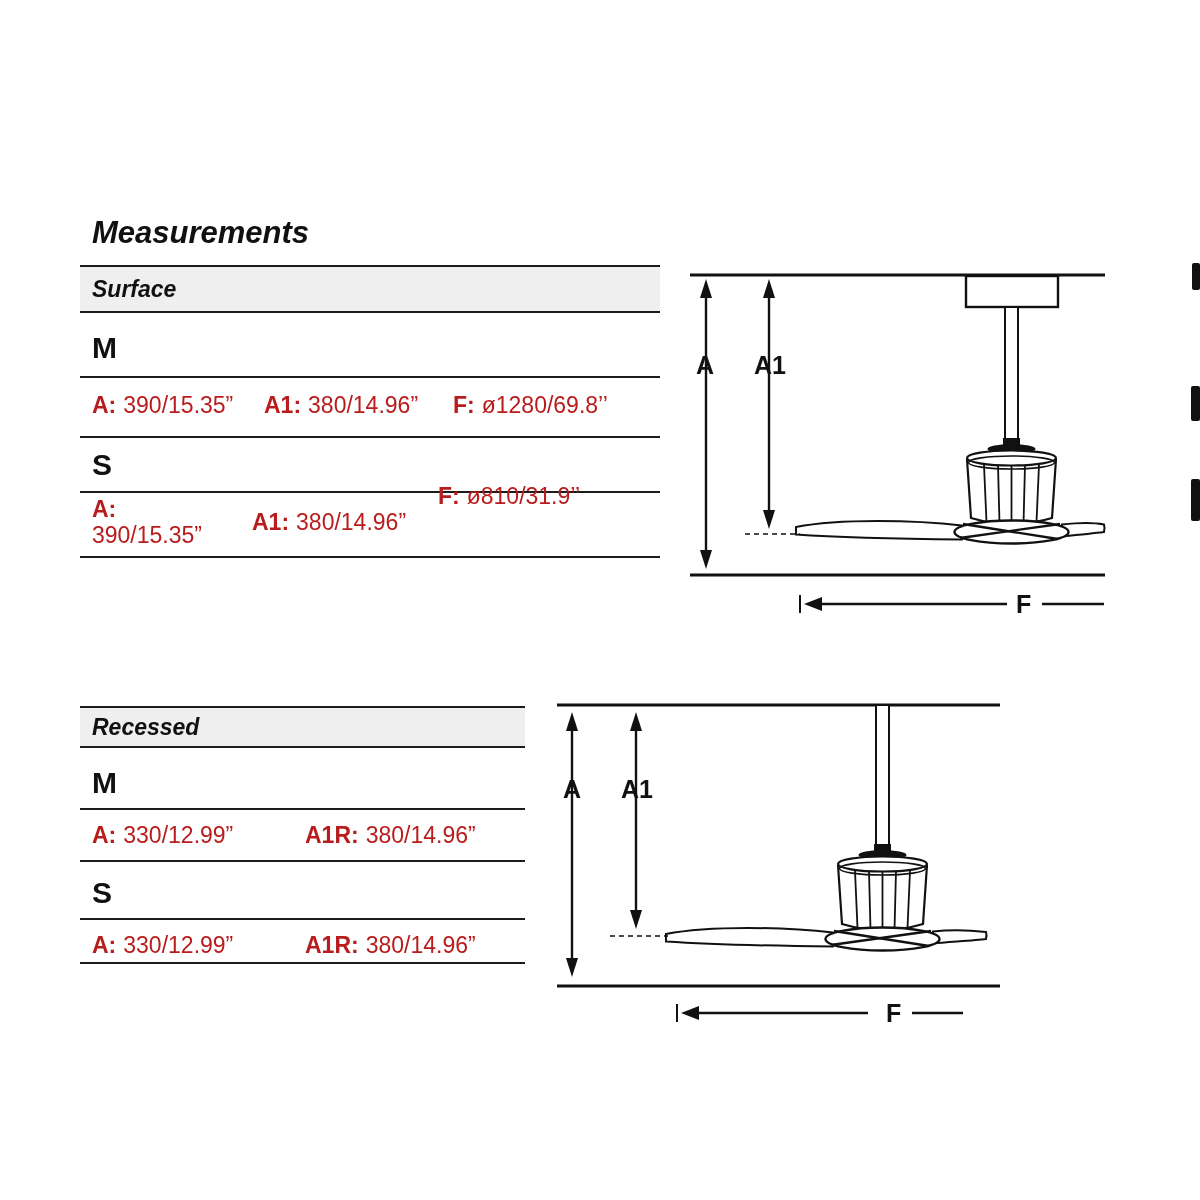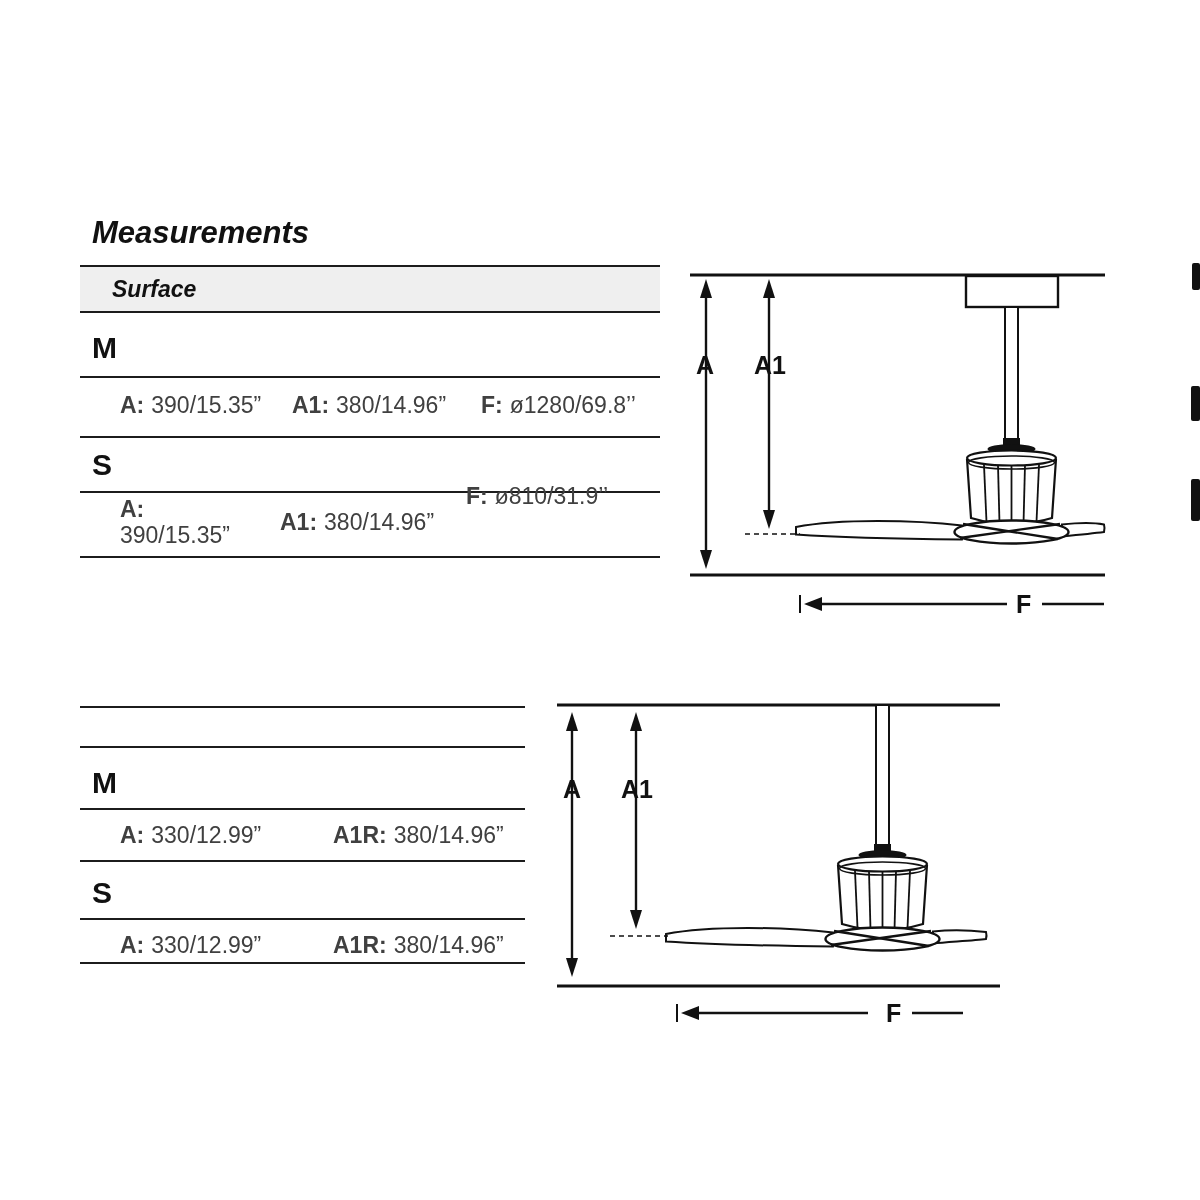--- a/index.html
+++ b/index.html
@@ -4,24 +4,24 @@
 <style>
   html,body { margin:0; padding:0; background:#fff; }
   #page {
     position:relative; width:1200px; height:1200px; background:#ffffff;
     font-family:"Liberation Sans", sans-serif; color:#111;
     overflow:hidden;
   }
   .abs { position:absolute; }
   .title { font-size:31px; font-weight:bold; font-style:italic; color:#111; }
   .hline { position:absolute; height:2px; background:#1c1c1c; }
-  .section-bar { position:absolute; background:#efefef; display:flex; align-items:center; padding-left:32px; box-sizing:border-box; }
+  .section-bar { position:absolute; background:#efefef; display:flex; align-items:center; padding-left:12px; box-sizing:border-box; }
   .hdr { font-size:23px; font-weight:bold; font-style:italic; color:#111; }
   .size-label { position:absolute; font-size:30px; font-weight:bold; color:#111; line-height:1.1; }
-  .spec { position:absolute; font-size:23px; color:#404040; white-space:nowrap; line-height:1.15;margin-left:28px; }
+  .spec { position:absolute; font-size:23px; color:#b91c1c; white-space:nowrap; line-height:1.15; }
   .spec .lbl { font-weight:bold; margin-right:7px; }
   svg.diagram { position:absolute; overflow:visible; }
   svg .ln { stroke:#111; fill:none; }
   svg .thick { stroke-width:3; }
   svg .med { stroke-width:2.2; }
   svg .arrow { stroke-width:2.4; }
   svg .dash { stroke-width:1.6; stroke-dasharray:5 4; }
   svg .solidfill { fill:#111; stroke:none; }
   svg .wht { fill:#ffffff; stroke:#111; }
   svg text { font-family:"Liberation Sans", sans-serif; font-size:25px; font-weight:bold; fill:#111; }
@@ -120,20 +120,23 @@
     <g>
       <line class="ln" stroke-width="2" x1="110" y1="329" x2="110" y2="347"></line>
       <polygon class="solidfill" points="114,338 132,331 132,345"></polygon>
       <line class="ln arrow" x1="130" y1="338" x2="317" y2="338"></line>
       <line class="ln arrow" x1="352" y1="338" x2="414" y2="338"></line>
     </g>
     <text x="326" y="347">F</text>
   </svg>
 
   <div class="hline" style="left:80px; top:706px; width:445px;"></div>
+  <div class="section-bar" style="left:80px; top:708px; width:445px; height:38px;">
+    <span class="hdr">Recessed</span>
+  </div>
   <div class="hline" style="left:80px; top:746px; width:445px;"></div>
 
   <div class="size-label" style="left:92px; top:766px;">M</div>
   <div class="hline" style="left:80px; top:808px; width:445px;"></div>
 
   <div class="spec" style="left:92px; top:822px;">
     <span class="lbl">A:</span><span>330/12.99”</span>
   </div>
   <div class="spec" style="left:305px; top:822px;">
     <span class="lbl">A1R:</span><span>380/14.96”</span>

